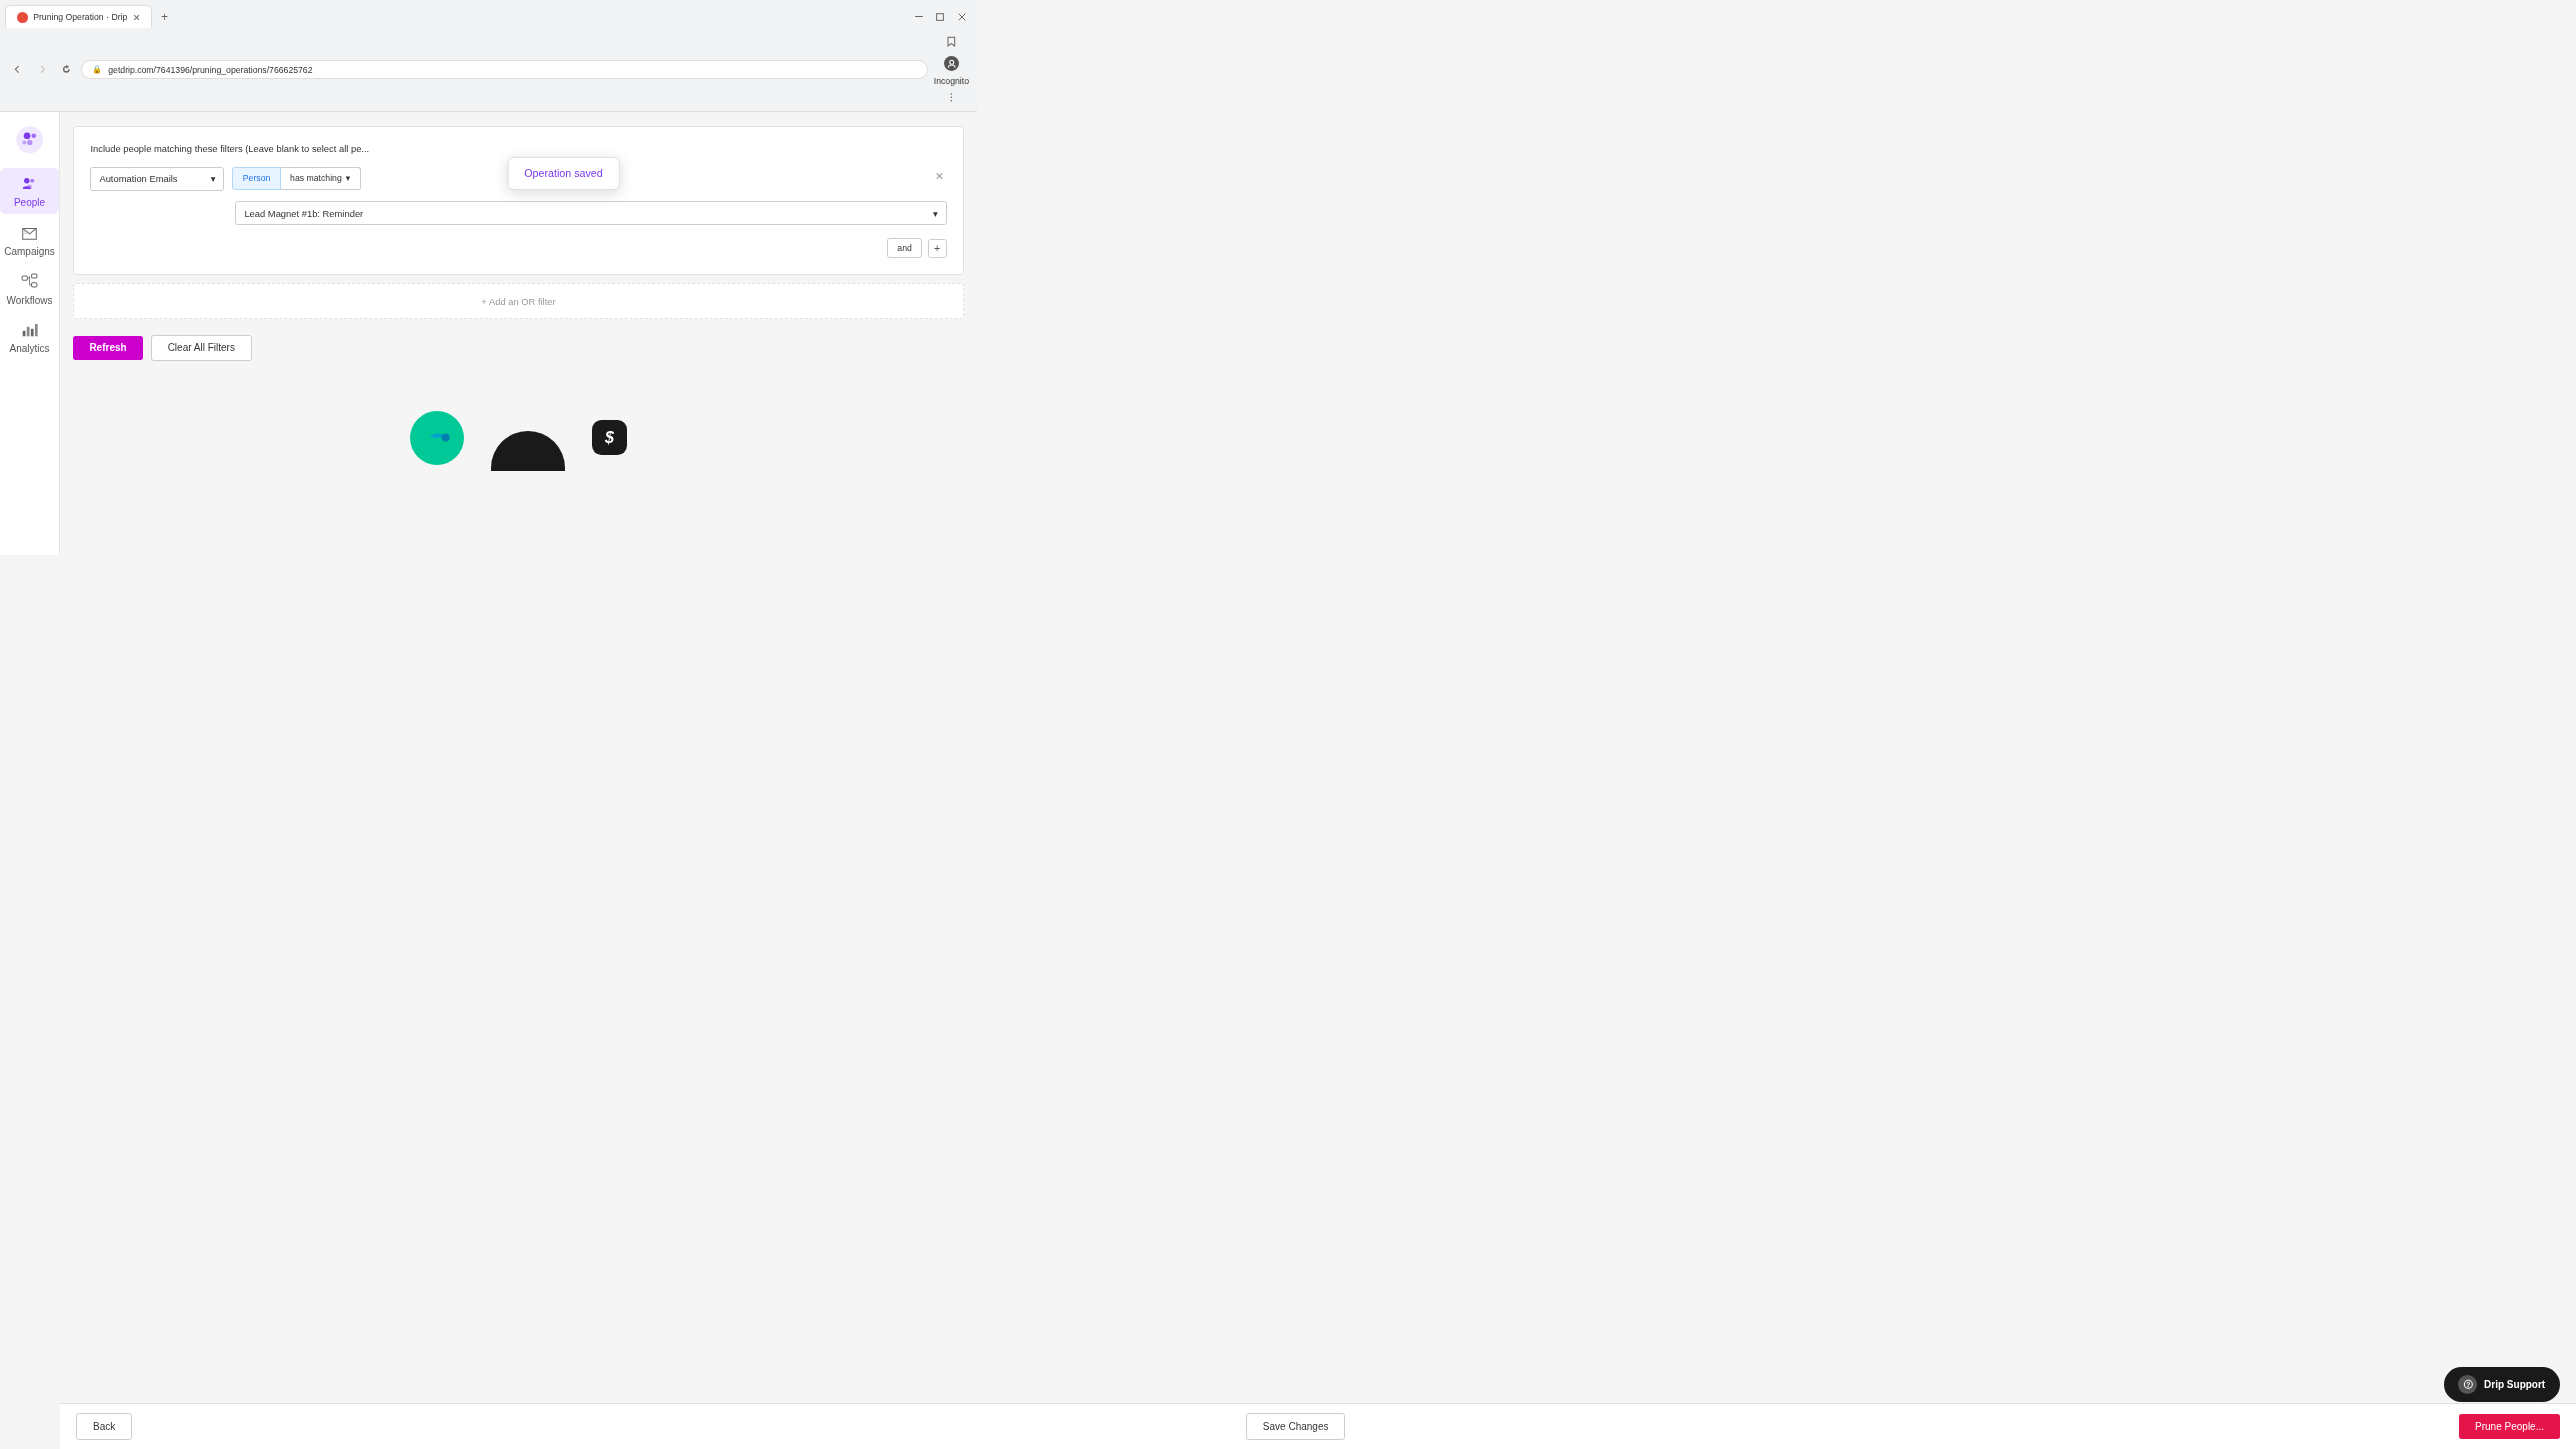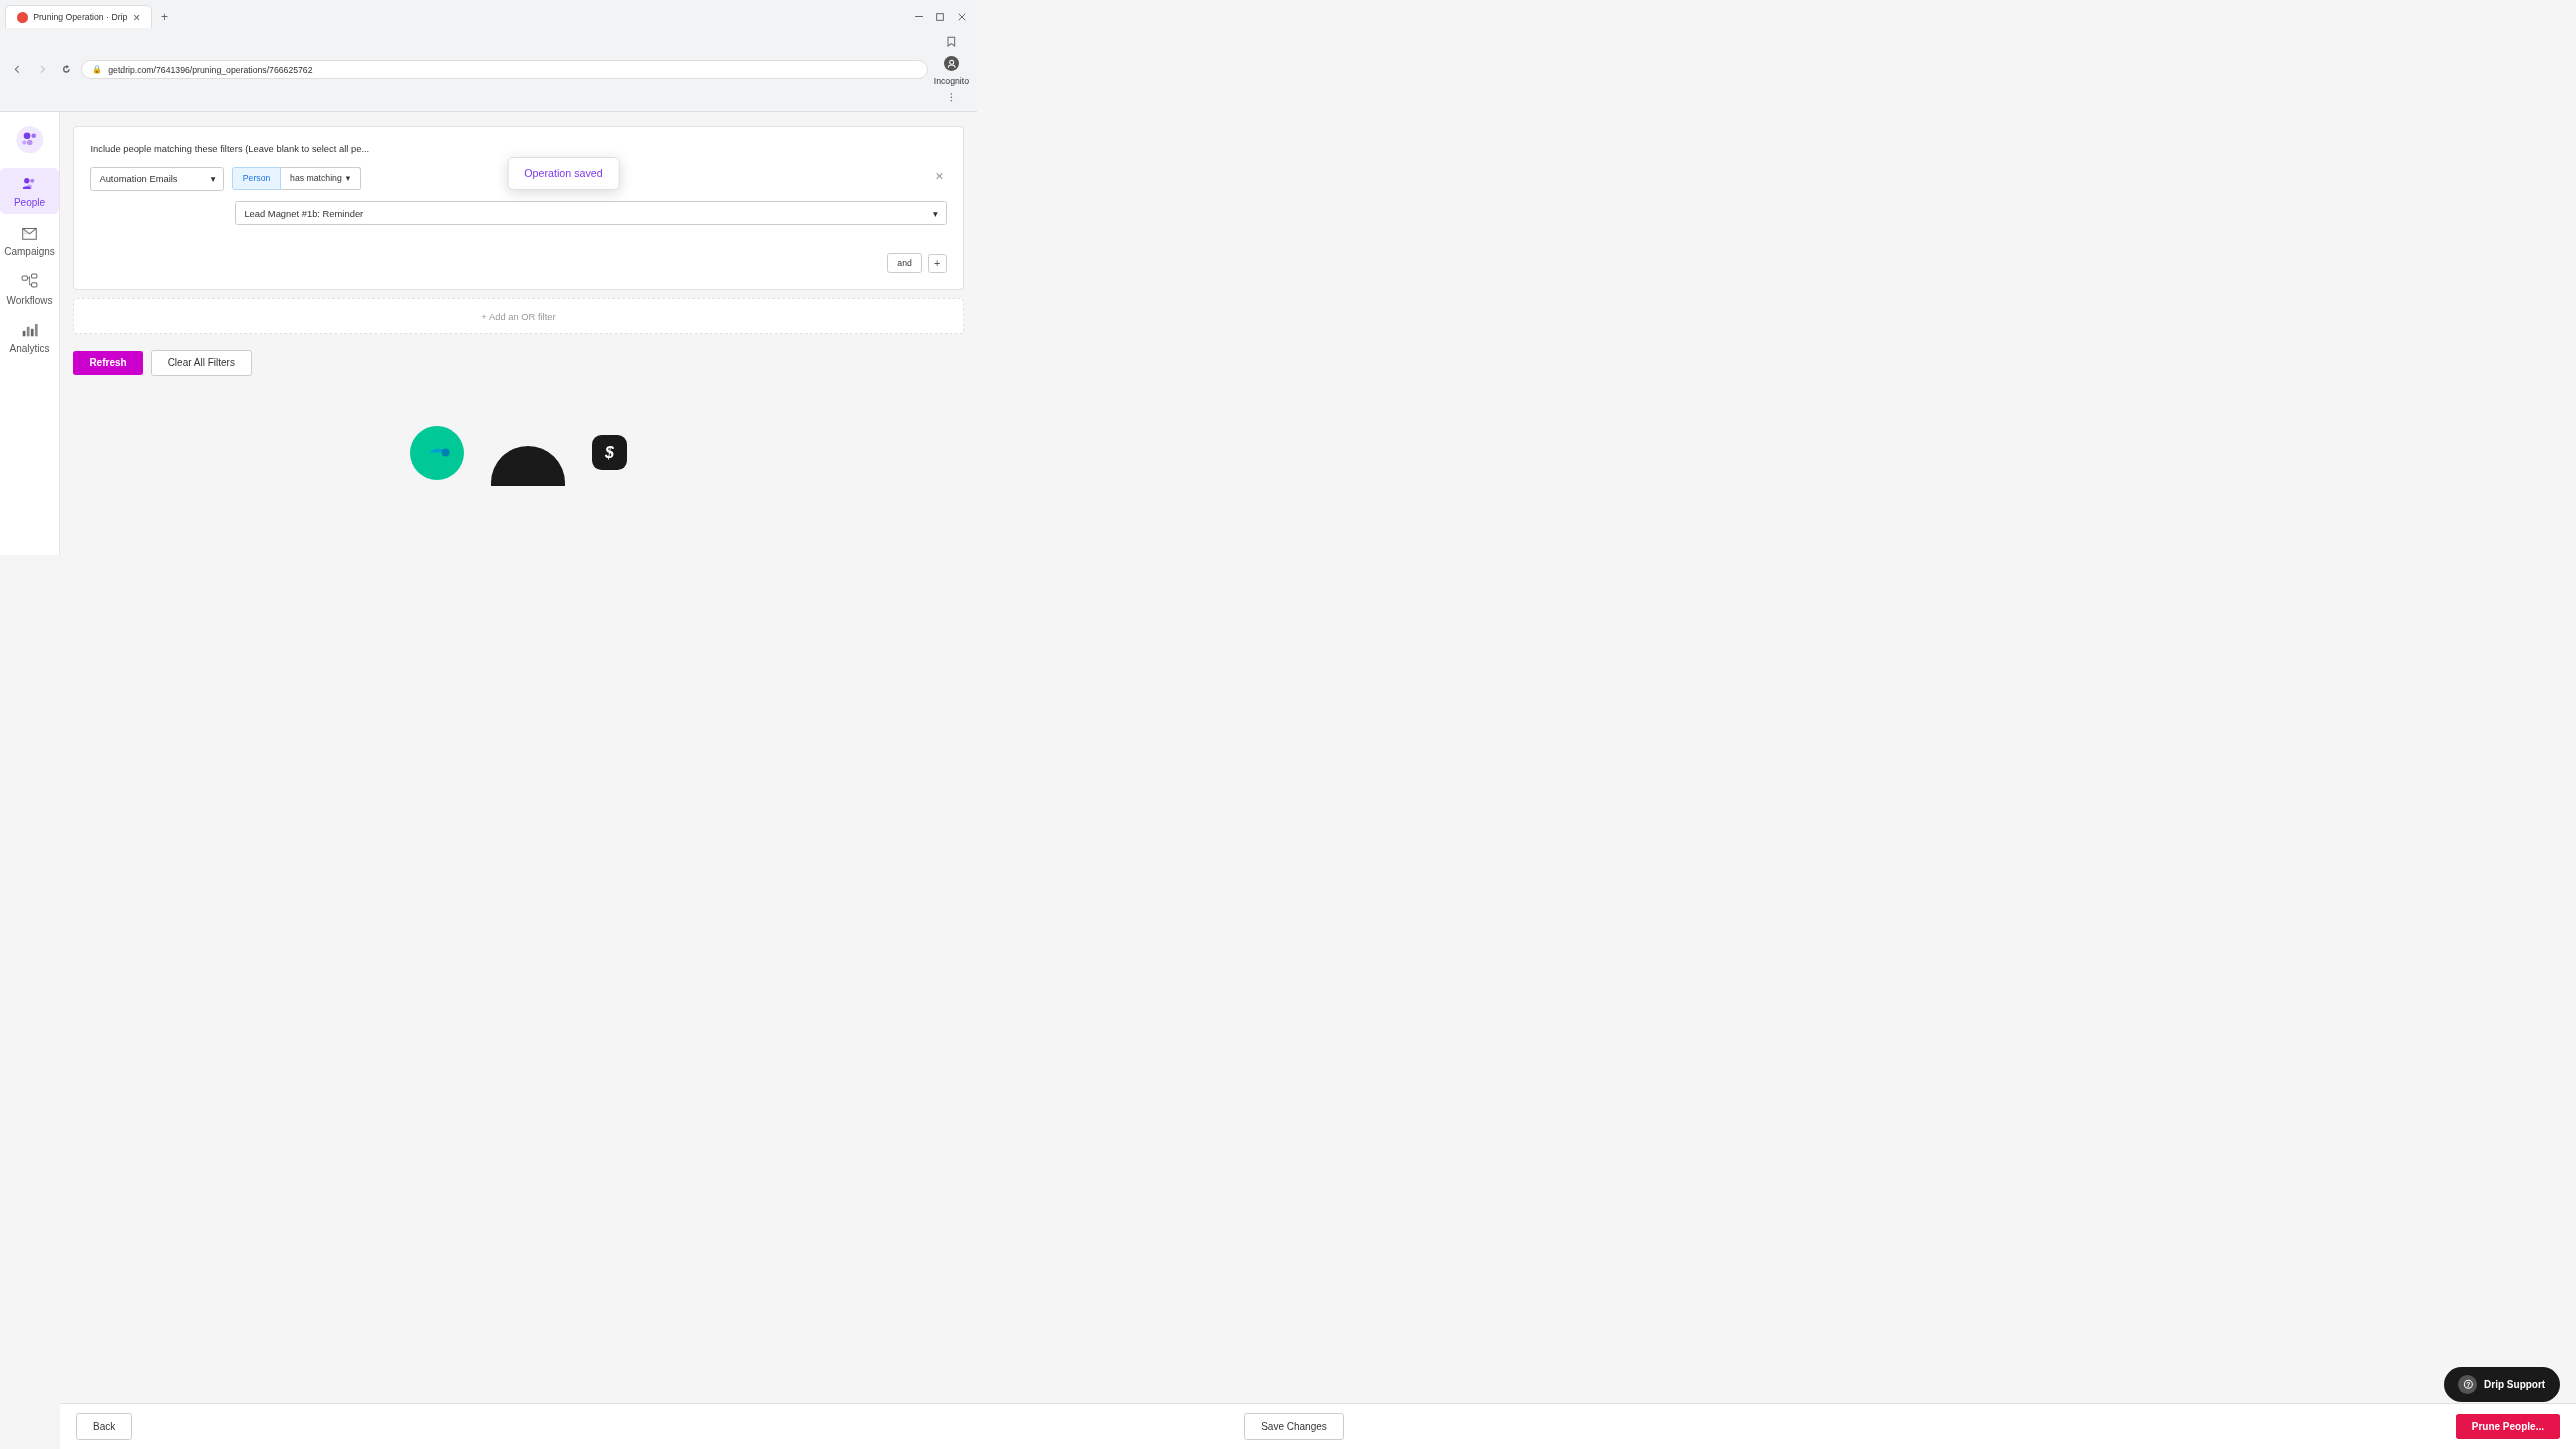--- a/index.html
+++ b/index.html
@@ -230,21 +230,21 @@
     .filter-close {
       margin-left: auto;
       cursor: pointer;
       color: #999;
       font-size: 10.7px;
       padding: 2.7px;
       border: none; background: none;
     }
     .second-row {
       padding-left: 145px;
-      margin-bottom: 28px;
+      margin-bottom: 13px;
     }
     .lead-magnet-dropdown {
       display: flex;
       align-items: center;
       border: 0.7px solid #ccc;
       border-radius: 2.7px;
       padding: 5.4px 8px;
       background: #fff;
       cursor: pointer;
       font-size: 9.4px;
@@ -377,21 +377,21 @@
       font-size: 10px;
       cursor: pointer;
     }
     .btn-prune {
       background: #e5144a;
       color: white;
       border: none;
       border-radius: 2.7px;
       padding: 6.7px 16px;
       font-size: 10px;
-      font-weight: 700;
+      font-weight: 400;
       cursor: pointer;
     }
 
     
     .drip-support {
       position: fixed;
       bottom: 47px;
       right: 16px;
       background: #1a1a1a;
       color: white;

